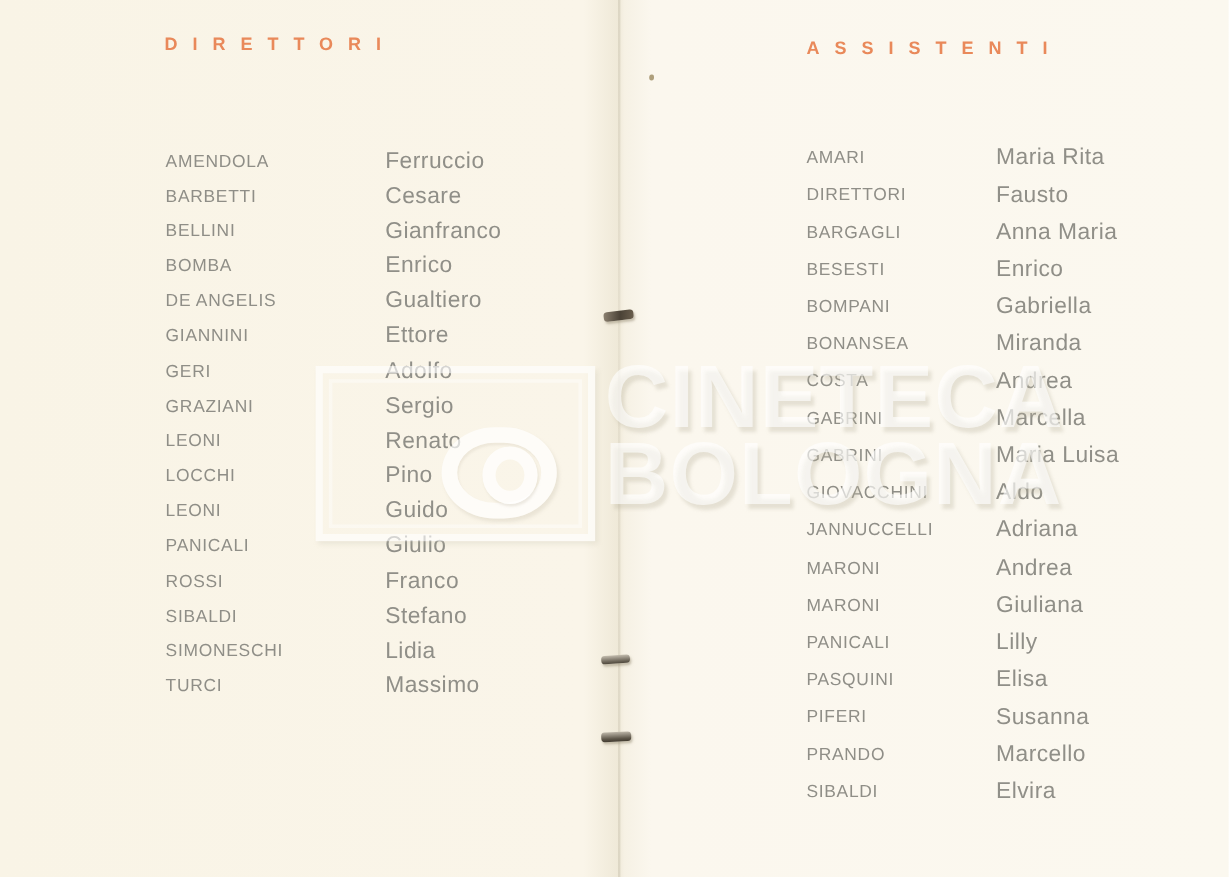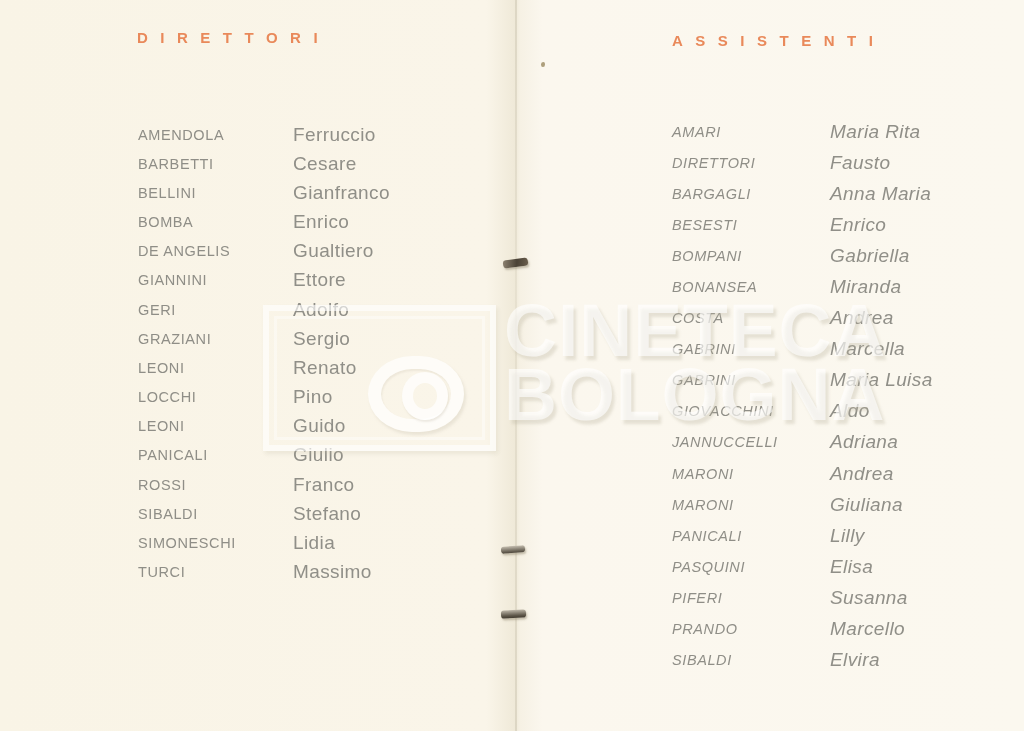--- a/index.html
+++ b/index.html
@@ -33,22 +33,22 @@
     color: #e9895a;
     white-space: nowrap;
   }
   .heading.left  { left: 137px; top: 29px; text-align: right; }
   .heading.right { left: 672px; top: 32px; }
   
   .name-list { position: absolute; }
   .name-list.left  { left: 138px; top: 120px; }
   .name-list.right { left: 672px; top: 116px; }
   .name-row { display: flex; align-items: center; }
-  .name-list.left  .name-row { height: 29.18px; }
-  .name-list.right .name-row { height: 31.1px; font-style: italic; }
+  .name-list.left  .name-row { height: 29.18px; gap: 28px; }
+  .name-list.right .name-row { height: 31.1px; }
   .surname {
     display: inline-block;
     font-size: 14.5px;
     letter-spacing: 0.6px;
     color: #8f8e87;
     white-space: nowrap;
   }
   .name-list.left  .surname { width: 155px; }
   .name-list.right .surname { width: 158px; }
   .firstname {

